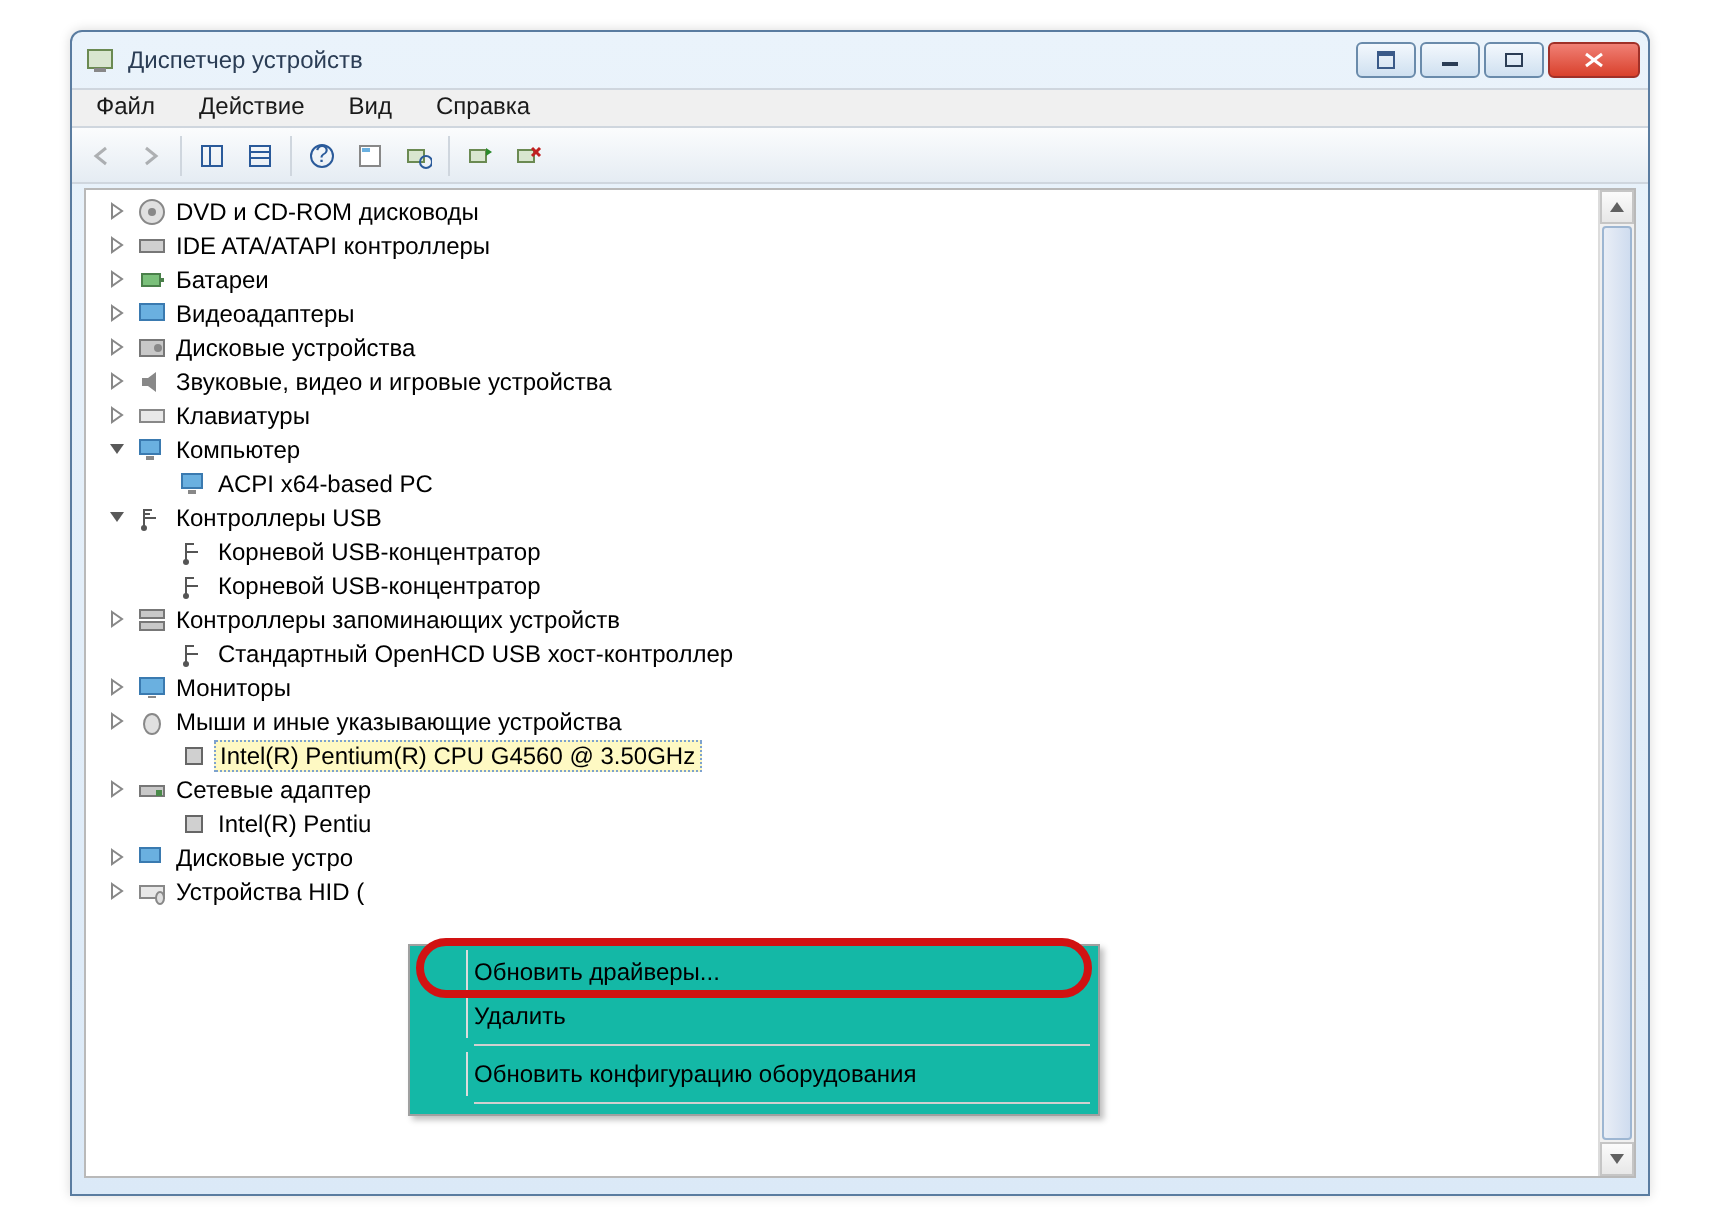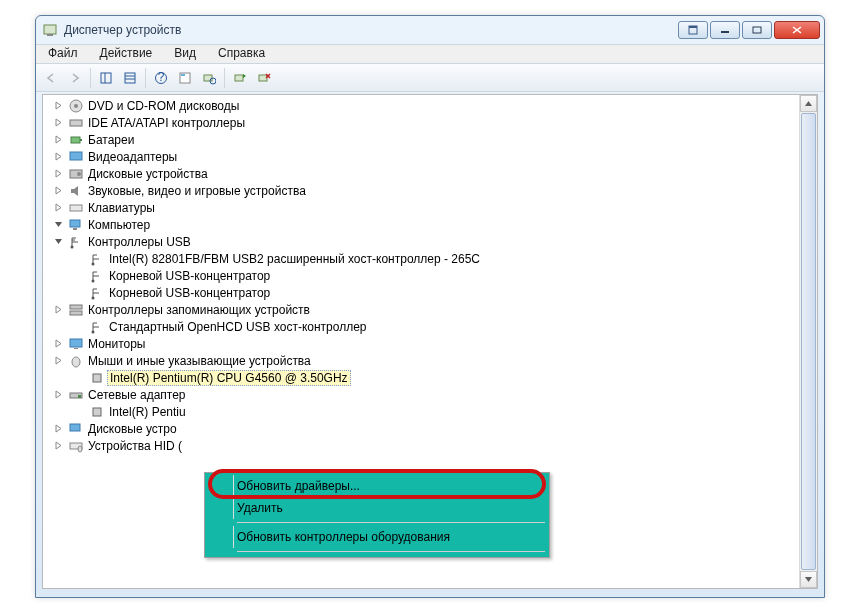--- a/index.html
+++ b/index.html
@@ -244,42 +244,42 @@
             </svg>
           </span>
           <span class="icw">
             <svg width="16" height="16">
               <rect x="2" y="3" width="10" height="7" fill="#6ab0e0" stroke="#3a7ab0"></rect>
               <rect x="5" y="11" width="4" height="2" fill="#888"></rect>
             </svg>
           </span>
           <span class="lbl">Компьютер</span>
         </div>
+      <div class="row indent3">
+          <span class="icw">
+            <svg width="16" height="16">
+              <rect x="2" y="3" width="10" height="7" fill="#6ab0e0" stroke="#3a7ab0"></rect>
+              <rect x="5" y="11" width="4" height="2" fill="#888"></rect>
+            </svg>
+          </span>
+          <span class="lbl">ACPI x64-based PC</span>
+        </div>
       <div class="row indent1">
           <span class="exp">
             <svg width="9" height="9">
               <path d="M1 2 L8 2 L4.5 7 Z" fill="#595959"></path>
             </svg>
           </span>
           <span class="icw">
             <svg width="16" height="16">
               <path d="M4 12 L4 4 L8 4 M4 8 L10 8 M4 6 L7 6" stroke="#555" fill="none"></path>
               <circle cx="4" cy="13" r="1.5" fill="#555"></circle>
             </svg>
           </span>
           <span class="lbl">Контроллеры USB</span>
-        </div>
-      <div class="row indent3">
-          <span class="icw">
-            <svg width="16" height="16">
-              <path d="M4 12 L4 4 L8 4 M4 8 L10 8" stroke="#555" fill="none"></path>
-              <circle cx="4" cy="13" r="1.5" fill="#555"></circle>
-            </svg>
-          </span>
-          <span class="lbl">Intel(R) 82801FB/FBM USB2 расширенный хост-контроллер - 265C</span>
         </div>
       <div class="row indent3">
           <span class="icw">
             <svg width="16" height="16">
               <path d="M4 12 L4 4 L8 4 M4 8 L10 8" stroke="#555" fill="none"></path>
               <circle cx="4" cy="13" r="1.5" fill="#555"></circle>
             </svg>
           </span>
           <span class="lbl">Корневой USB-концентратор</span>
         </div>
@@ -418,18 +418,18 @@
 
 <div class="ctxmenu">
   <div class="ctxitem">
       <span>Обновить драйверы...</span>
     </div>
   <div class="ctxitem">
       <span>Удалить</span>
     </div>
   <div class="ctxsep"></div>
   <div class="ctxitem">
-      <span>Обновить контроллеры оборудования</span>
+      <span>Обновить конфигурацию оборудования</span>
     </div>
   <div class="ctxsep"></div>
 </div>
 
 <div class="highlight-ring"></div>
 
 </body></html>

